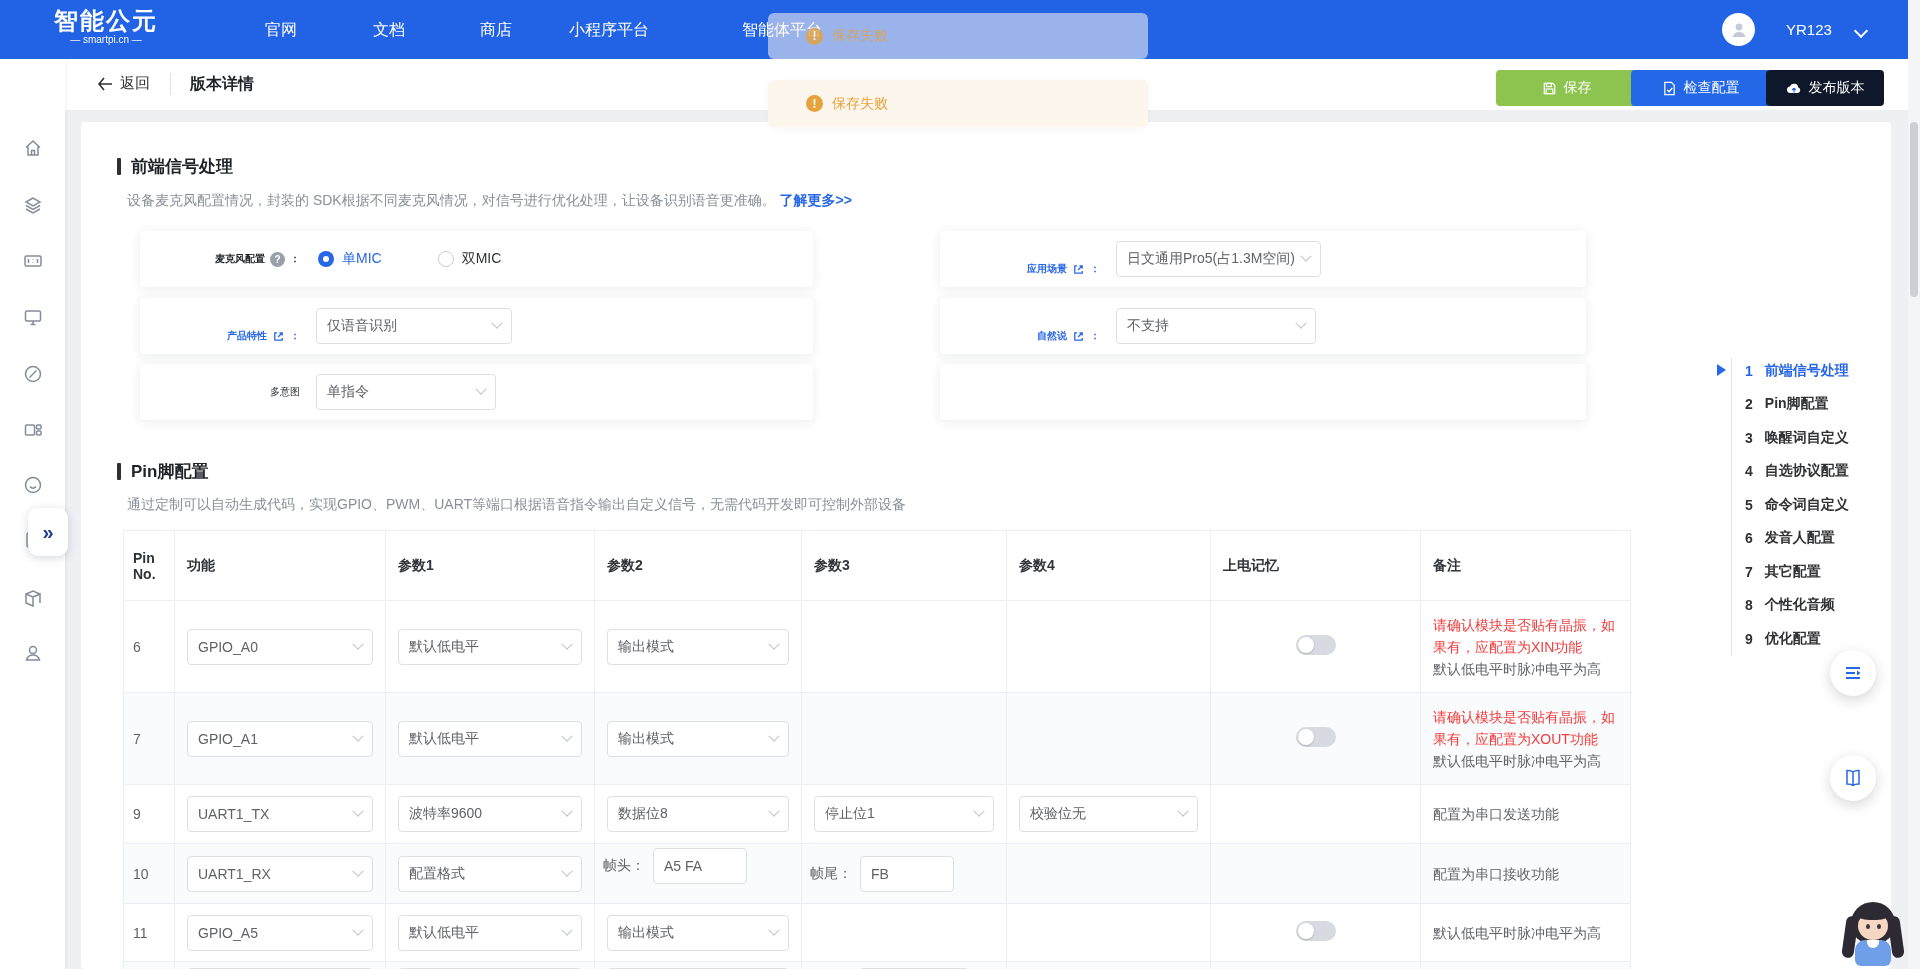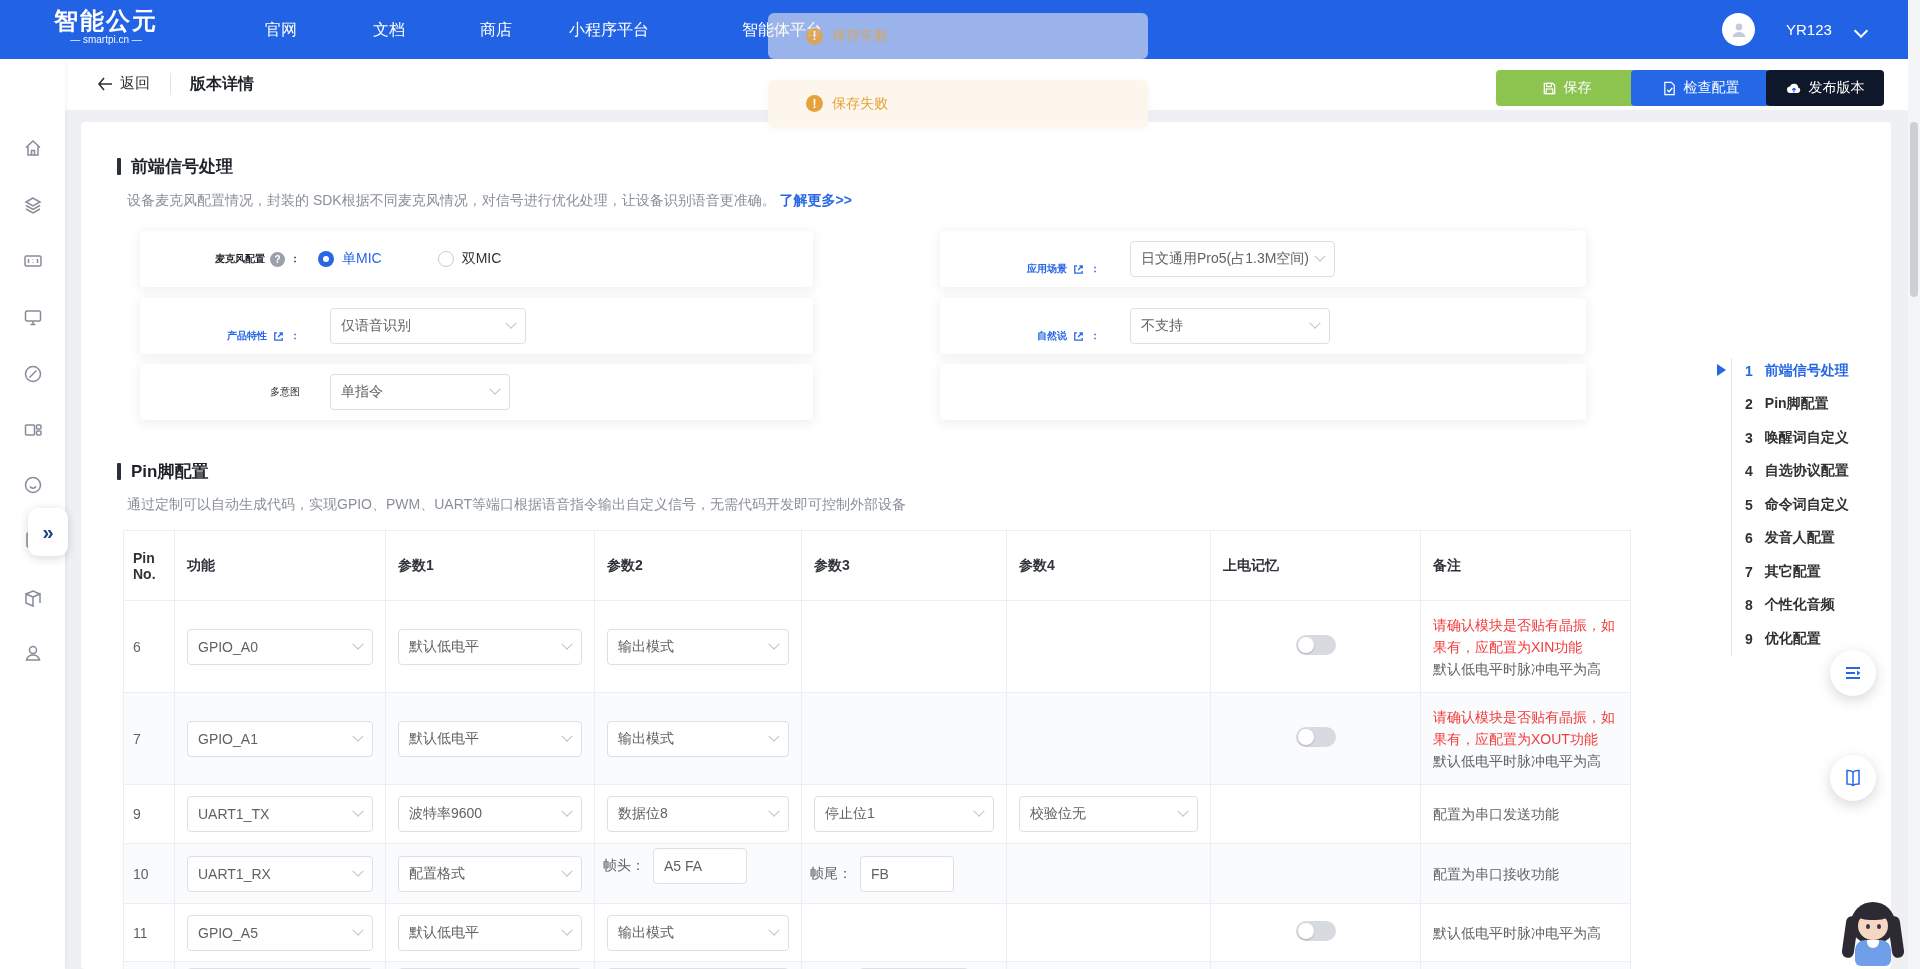--- a/index.html
+++ b/index.html
@@ -76,21 +76,21 @@
   .radio-off { width:16px; height:16px; border-radius:50%; border:1px solid #c9ccd4; background:#fff; cursor:pointer; flex:none; }
   .rlbl-on { color:#2767e6; cursor:pointer; }
   .rlbl-off { color:#303133; cursor:pointer; margin-left:48px; }
   .rlbl-off2 { color:#303133; cursor:pointer; }
 
   .sel { display:flex; align-items:center; justify-content:space-between; border:1px solid #dcdfe6;
     border-radius:4px; height:36px; padding:0 10px; background:#fff; color:#606266; font-size:14px;
     cursor:pointer; white-space:nowrap; overflow:hidden; }
   .chev { width:8px; height:8px; border-right:1.5px solid #c0c4cc; border-bottom:1.5px solid #c0c4cc;
     transform:rotate(45deg) translate(-2px,-2px); flex:none; margin-left:6px; }
-  .fcard .sel { margin-left:30px; }
+  .fcard .sel { margin-left:16px; }
 
   
   .tblwrap { position:absolute; left:42px; top:408px; width:1509px; height:439px; overflow:hidden; }
   table { border-collapse:collapse; width:1507px; table-layout:fixed; }
   th,td { border:1px solid #ebeef5; font-size:14px; vertical-align:middle; }
   th { text-align:left; padding-left:12px; color:#30333a; font-weight:700; height:70px; background:#fff; }
   th.pin, td.pin { padding-left:9px; }
   td.pin { color:#606266; }
   td { padding:0 12px; background:#fff; }
   tr.alt td { background:#fafbfc; }

